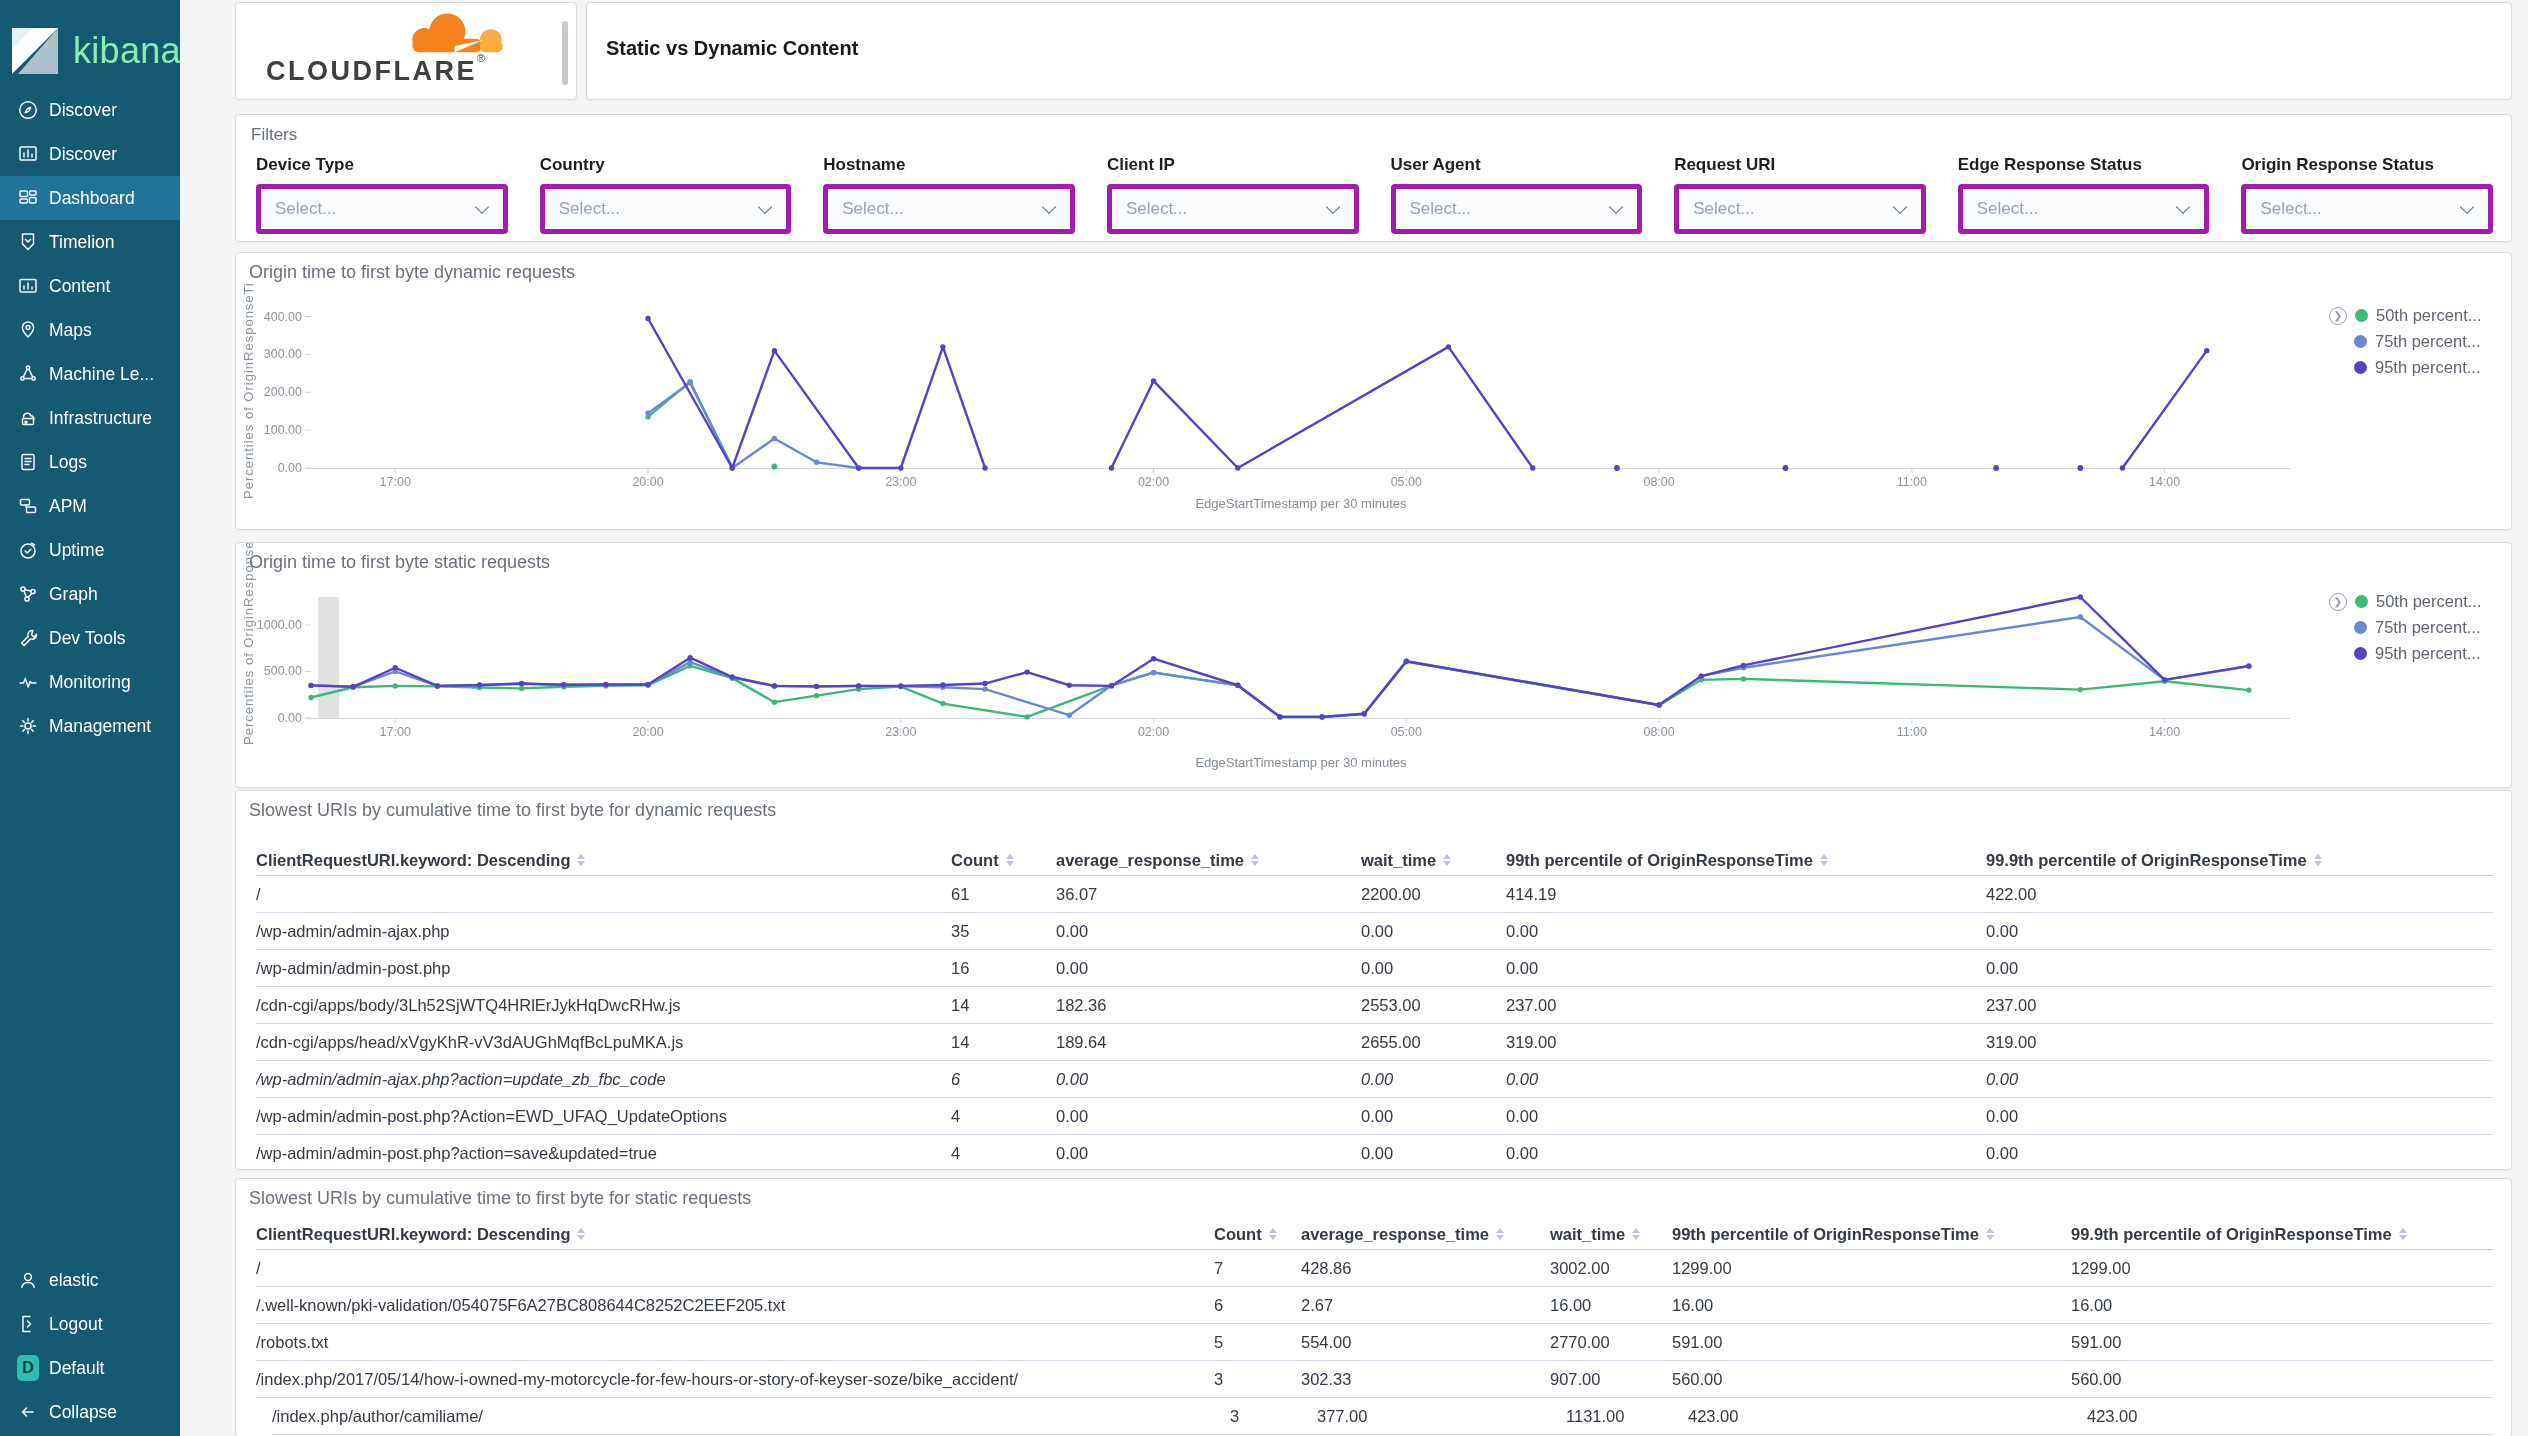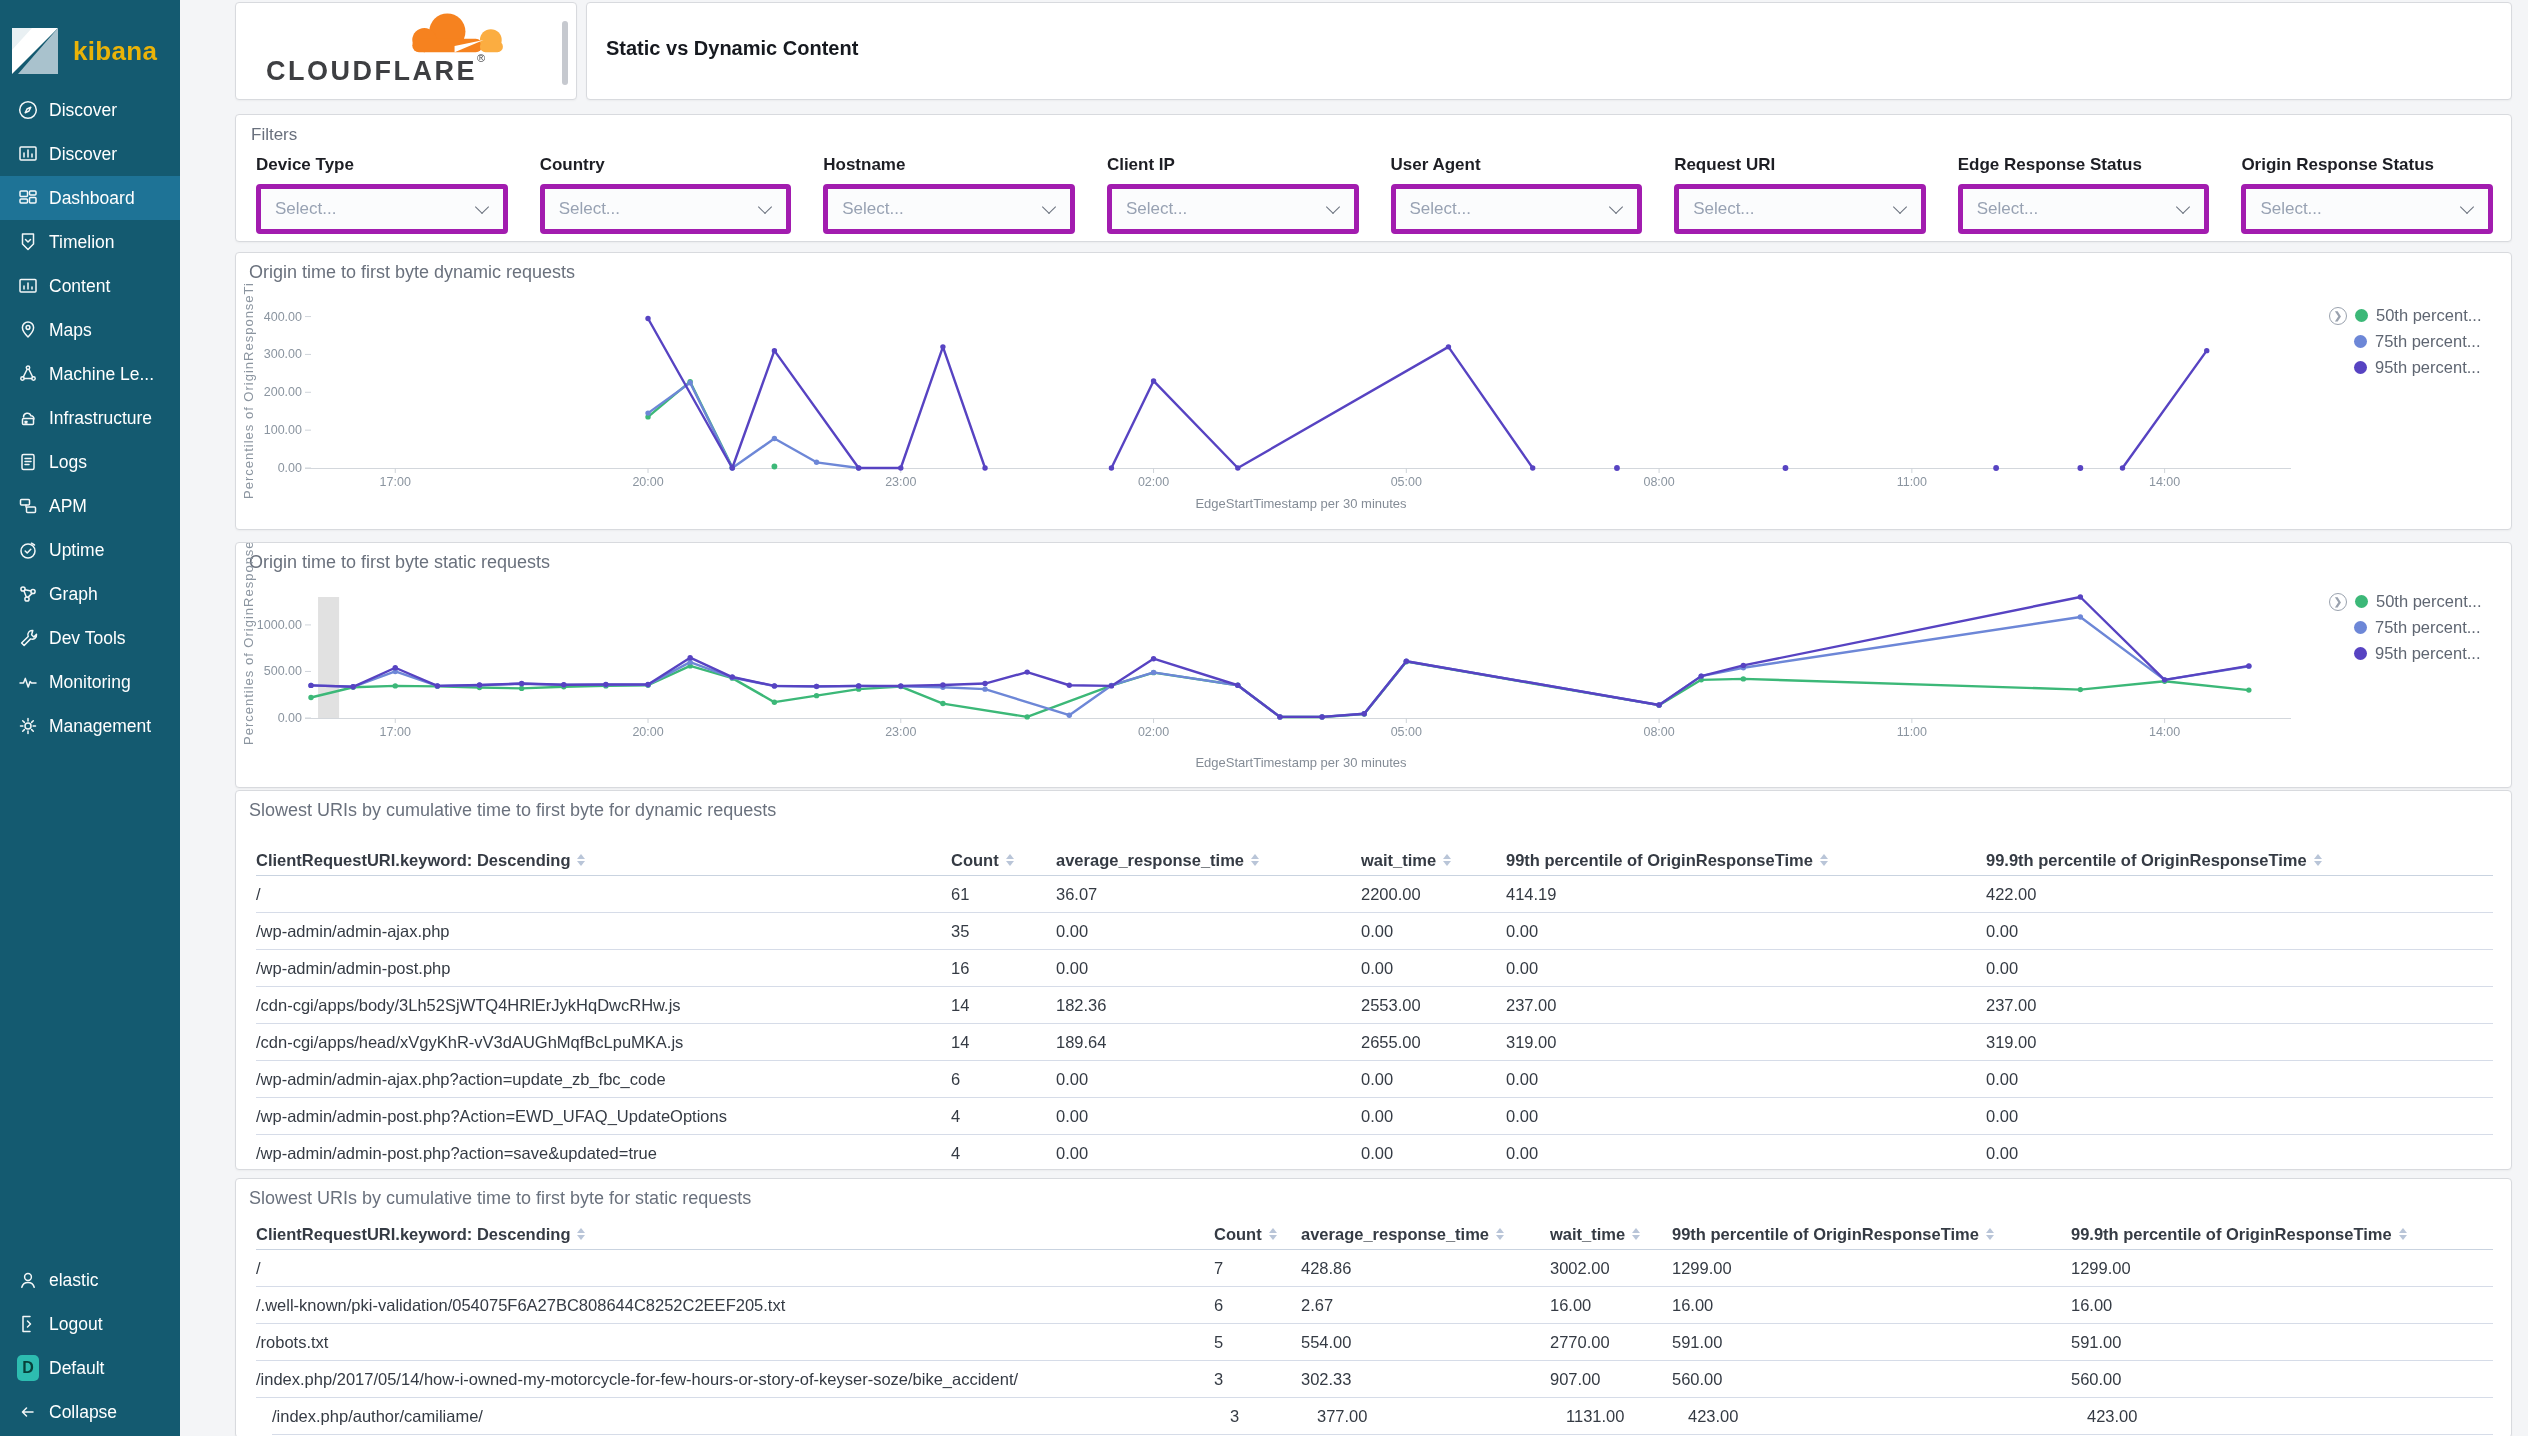--- a/index.html
+++ b/index.html
@@ -3,21 +3,21 @@
 <meta charset="utf-8">
 <style>
   html,body{margin:0;padding:0}
   body{width:2528px;height:1436px;position:relative;overflow:hidden;background:#f4f5f7;
        font-family:"Liberation Sans",sans-serif;-webkit-font-smoothing:antialiased;color:#343741}
   
   #sidebar{position:absolute;left:0;top:0;width:180px;height:1436px;background:#145a70;z-index:5}
   .k-logo{display:flex;align-items:center;gap:15px;padding:14px 0 0 12px;height:74px}
   .k-mark{width:46px;height:46px;position:relative;flex-shrink:0}
   .k-mark svg{display:block}
-  .k-text{font-size:26px;font-weight:700;color:#eab308;letter-spacing:.3px}
+  .k-text{font-size:36px;font-weight:400;color:#86efac;letter-spacing:.3px}
   .nav-item{display:flex;align-items:center;height:44px;padding-left:17px;gap:10px;
             font-size:17.5px;color:#fff;cursor:pointer;white-space:nowrap}
   .nav-item.selected{background:#1e7396}
   .nav-item .icn{width:22px;height:22px;flex-shrink:0;display:flex;align-items:center;justify-content:center}
   .nav-item .icn svg{stroke:#fff;fill:none;stroke-width:1.5;stroke-linecap:round;stroke-linejoin:round;opacity:.95}
   #sidebar-footer{position:absolute;bottom:2px;left:0;right:0}
   .space-badge{width:26px;height:26px;border-radius:5px;display:flex;align-items:center;justify-content:center;
                font-weight:700;font-size:16px}
   
   .panel{position:absolute;background:#fff;border:1px solid #d8dade;border-radius:4px;
@@ -644,21 +644,21 @@
         <span class="num">237.00</span>
       </div>
       <div class="trow" style="grid-template-columns: 695px 105px 305px 145px 480px auto;">
         <span class="uri">/cdn-cgi/apps/head/xVgyKhR-vV3dAUGhMqfBcLpuMKA.js</span>
         <span class="num">14</span>
         <span class="num">189.64</span>
         <span class="num">2655.00</span>
         <span class="num">319.00</span>
         <span class="num">319.00</span>
       </div>
-      <div class="trow" style="grid-template-columns: 695px 105px 305px 145px 480px auto;">
+      <div class="trow" style="grid-template-columns: 695px 105px 305px 145px 480px auto; font-style: italic;">
         <span class="uri">/wp-admin/admin-ajax.php?action=update_zb_fbc_code</span>
         <span class="num">6</span>
         <span class="num">0.00</span>
         <span class="num">0.00</span>
         <span class="num">0.00</span>
         <span class="num">0.00</span>
       </div>
       <div class="trow" style="grid-template-columns: 695px 105px 305px 145px 480px auto;">
         <span class="uri">/wp-admin/admin-post.php?Action=EWD_UFAQ_UpdateOptions</span>
         <span class="num">4</span>

